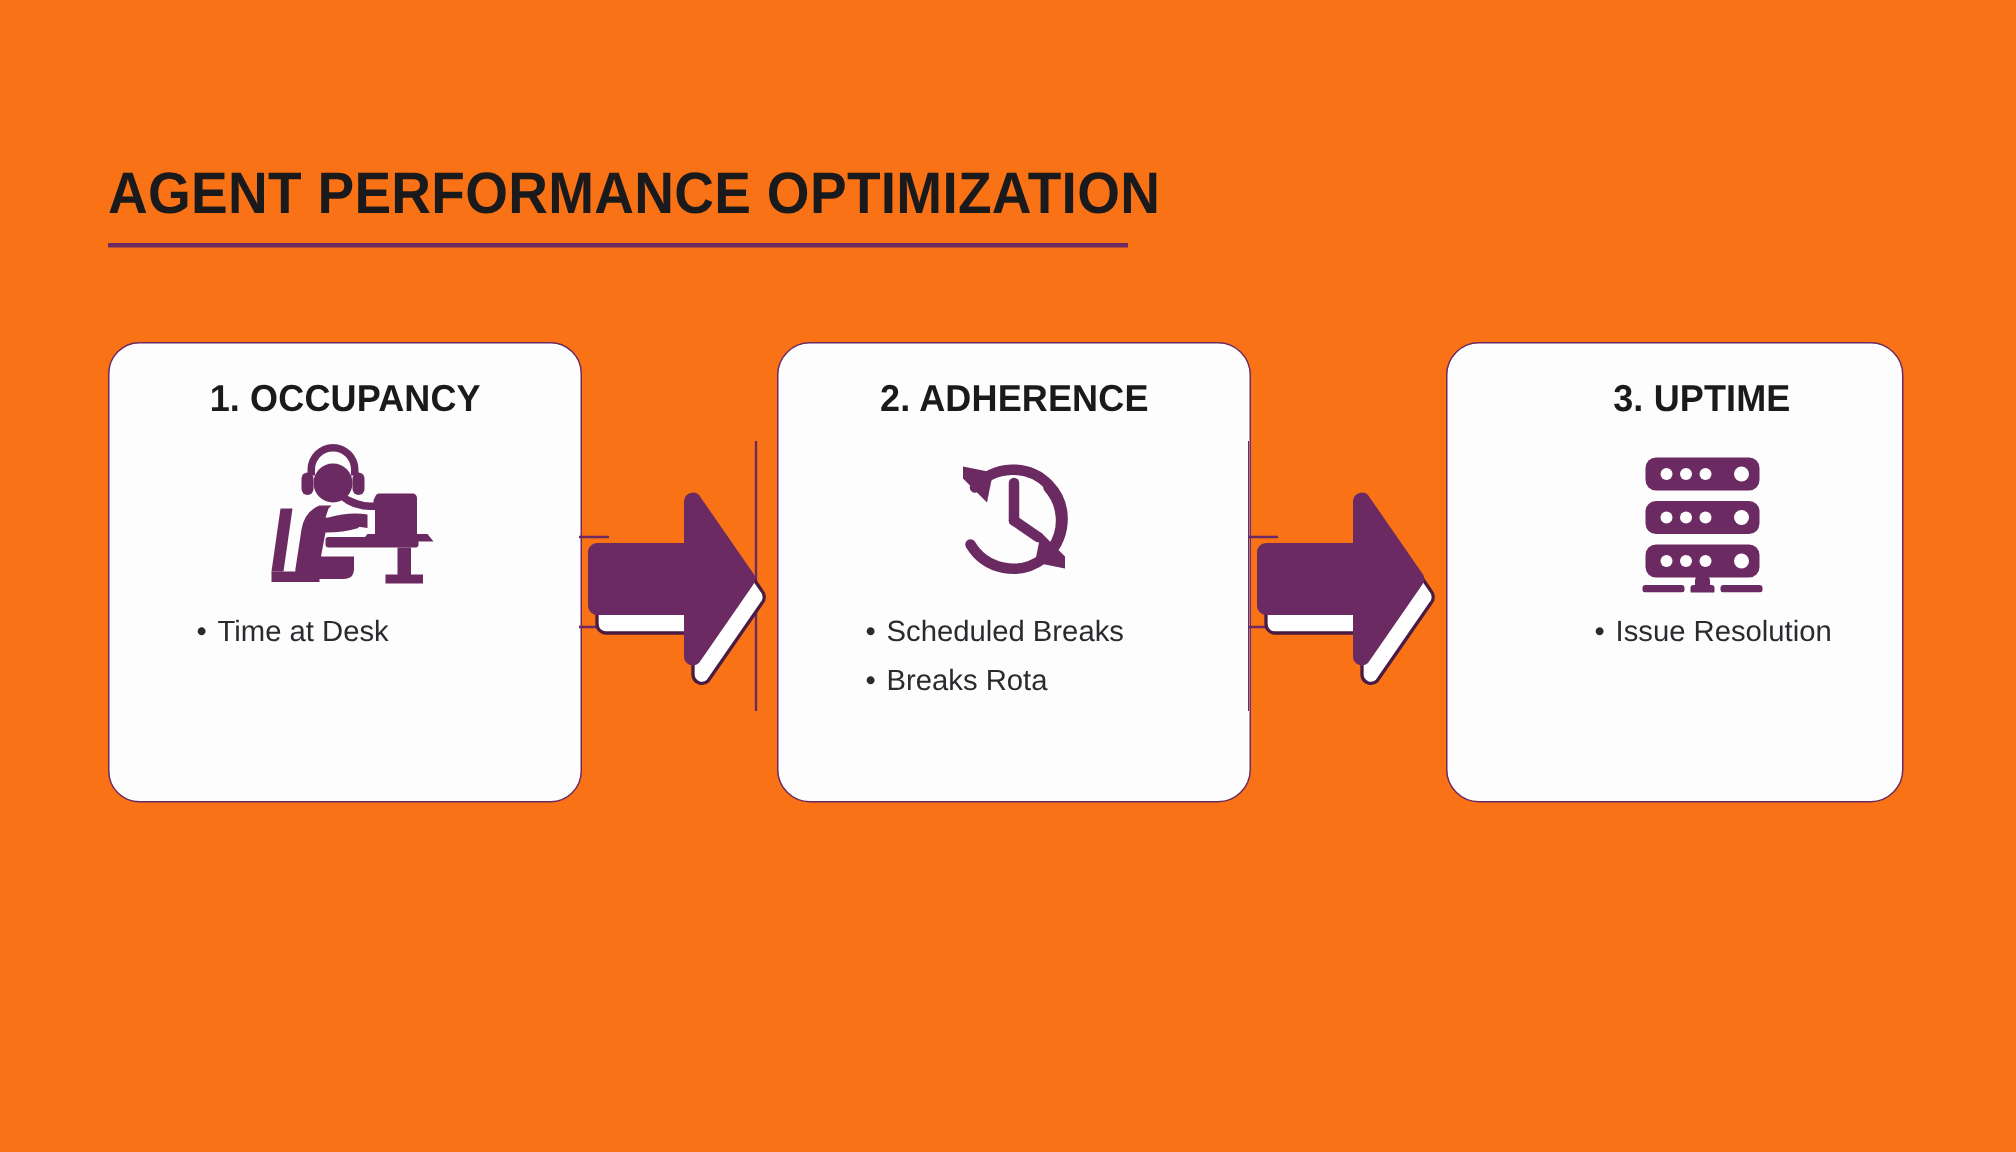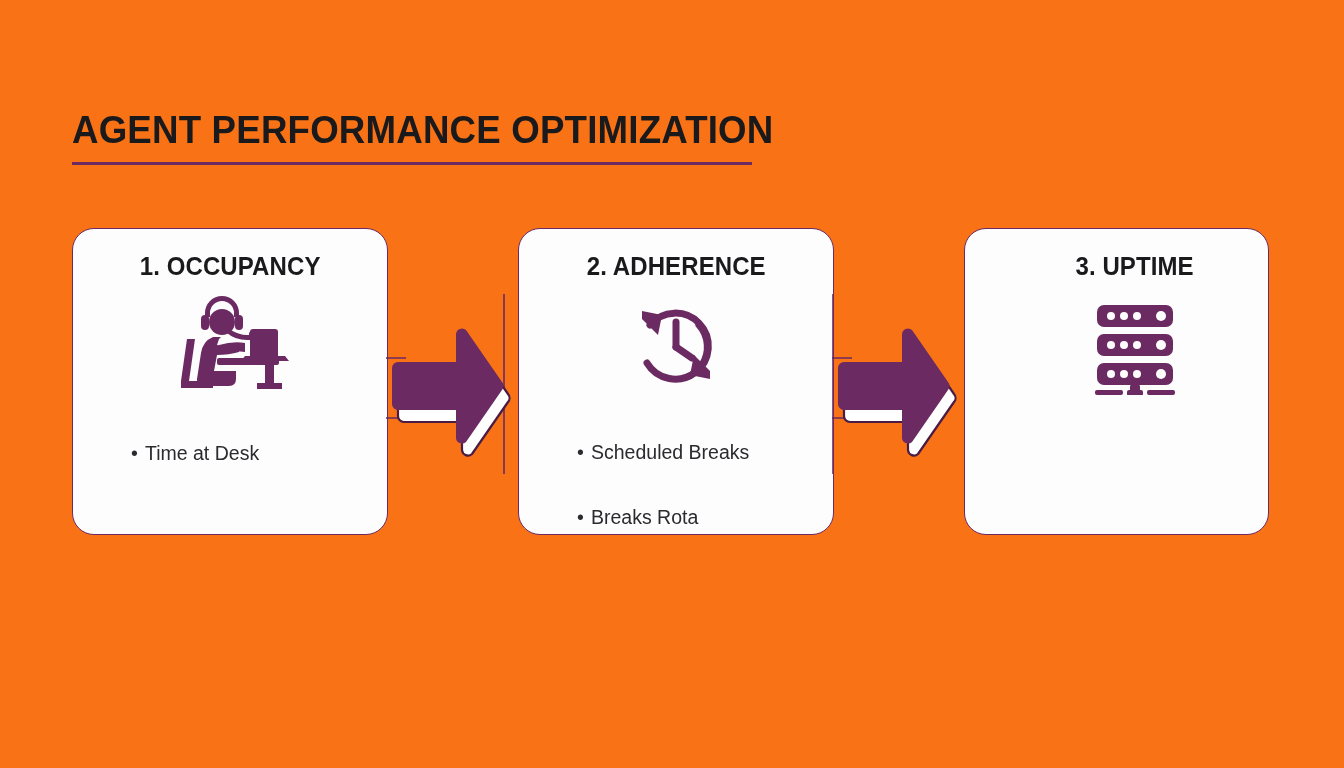--- a/index.html
+++ b/index.html
@@ -63,21 +63,21 @@
     width: 316px;
     height: 307px;
     box-sizing: border-box;
     border: 1.6px solid #6b2a62;
     border-radius: 22px;
     background: #fdfdfe;
     display: flex;
     flex-direction: column;
     align-items: center;
   }
-  .card.c1 { left: 72px; }
+  .card.c1 { left: 72px; border-radius: 21px; }
   .card.c2 { left: 518px; }
   .card.c3 { left: 964px; width: 305px; padding-left: 36px; }
 
   .card-title {
     margin: 0;
     padding-top: 22px;
     font-size: 25px;
     line-height: 30px;
     font-weight: 700;
     color: #1a1a1c;
@@ -101,21 +101,20 @@
     width: 100%;
     box-sizing: border-box;
     padding-left: 58px;
   }
   .card.c3 .bullets { padding-left: 62px; }
   .bullets li {
     font-size: 19.5px;
     line-height: 33px;
     color: #2b2b2f;
     white-space: nowrap;
-    margin-top: 32px;
   }
   .bullets li .dot {
     display: inline-block;
     width: 14px;
     color: #2b2b2f;
   }
 
   
   .arrow {
     position: absolute;
@@ -249,17 +248,18 @@
           </g>
           <g fill="#6b2a62">
             <rect x="47" y="89" width="10" height="9" rx="3"></rect>
             <rect x="44" y="95" width="16" height="6" rx="2"></rect>
             <rect x="12" y="95" width="28" height="5" rx="2"></rect>
             <rect x="64" y="95" width="28" height="5" rx="2"></rect>
           </g>
         </svg>
       </div>
       <ul class="bullets">
+        <li><span class="dot">•</span><span>Issue Resolution</span></li>
       </ul>
     </div>
 
   </div>
 </div>
 
 </body></html>

